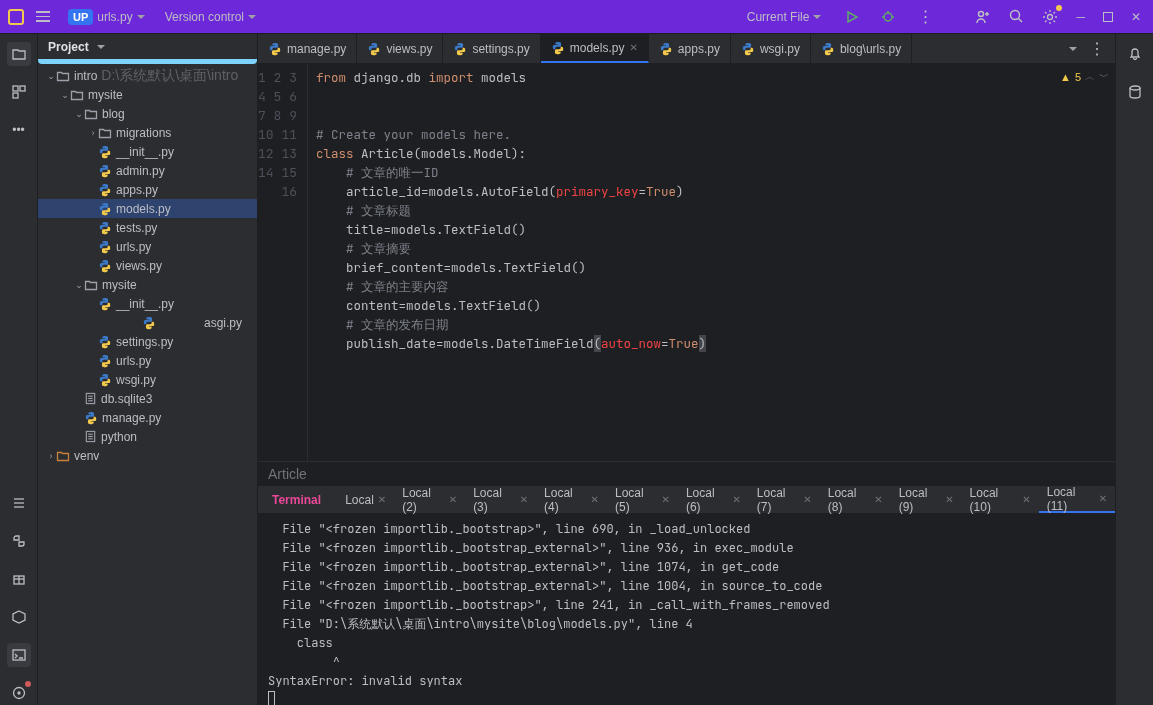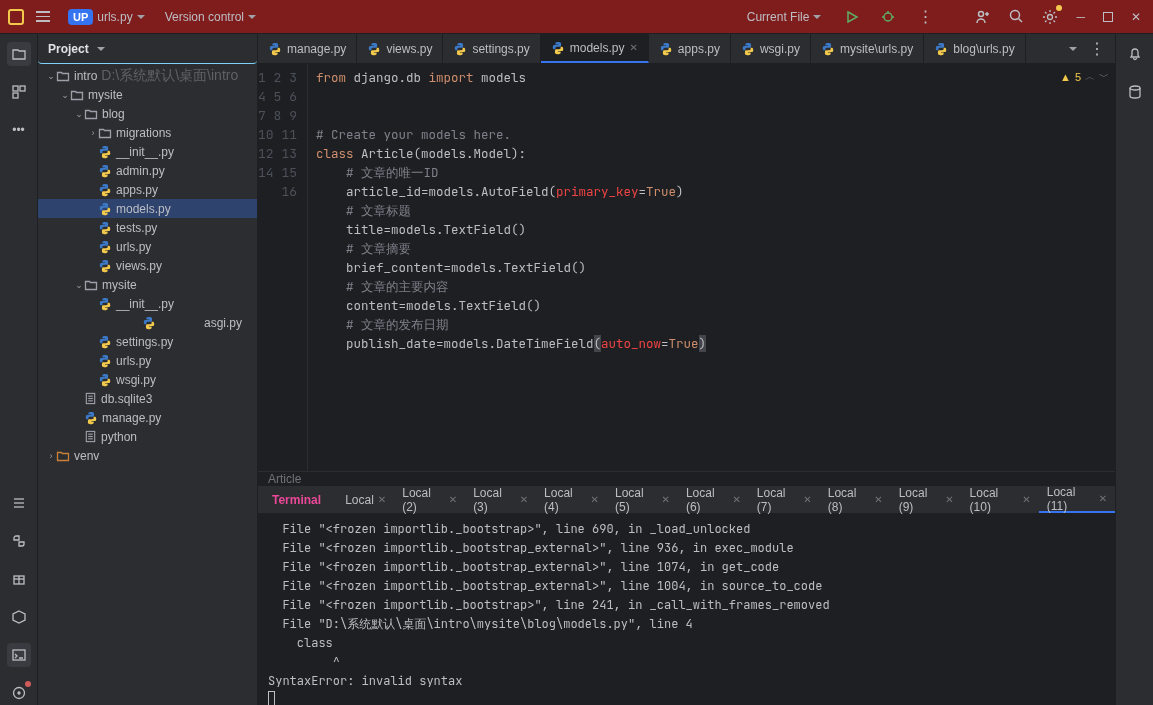--- a/index.html
+++ b/index.html
@@ -9,21 +9,21 @@
     font-family: "Segoe UI", "Microsoft YaHei", Arial, sans-serif;
     font-size: 12px;
     color: #bcbec4;
     overflow: hidden;
     position: relative;
   }
   .titlebar {
     height: 34px;
     display: flex; align-items: center;
     padding: 0 8px;
-    background: #7f1d1d;
+    background: #6d28d9;
     border-bottom: 1px solid #1e1f22;
   }
   .title-left { display: flex; align-items: center; gap: 8px; flex: 0 0 auto; }
   .title-left .sq { width: 16px; height: 16px; border: 2px solid #f2c94c; border-radius: 3px; }
   .hamburger { display: inline-flex; flex-direction: column; gap: 3px; cursor: pointer; padding: 4px; }
   .hamburger span { width: 14px; height: 1.5px; background: #bcbec4; }
   .proj-badge {
     background: #3574f0; color: #fff; font-weight: 600;
     padding: 2px 5px; border-radius: 4px; font-size: 11px;
   }
@@ -59,21 +59,21 @@
 
   
   .project-panel {
     width: 220px; background: #2b2d30;
     display: flex; flex-direction: column;
     border-right: 1px solid #1e1f22;
   }
   .panel-header {
     height: 30px; display: flex; align-items: center;
     padding: 0 10px; font-weight: 600; color: #dfe1e5;
-    border-bottom: 1px solid #7dd3fc;
+    border-bottom: 5px solid #7dd3fc;
   }
   .tree { flex: 1; overflow-y: auto; padding: 2px 0; }
   .tree::-webkit-scrollbar { width: 6px; }
   .tree::-webkit-scrollbar-thumb { background: #4d4f55; border-radius: 3px;}
   .node {
     display: flex; align-items: center; height: 19px;
     padding-right: 4px; cursor: pointer; white-space: nowrap;
   }
   .node.selected { background: #2e436e; }
   .tree-chev { width: 10px; display: inline-flex; justify-content: center; color: #9da0a8; font-size: 9px; }
@@ -115,21 +115,21 @@
   .str-arg { color: #ef4444; }
   .comment { color: #7d818a; }
   .paren-hi { background: #43454a; }
   .problems {
     position: absolute; right: 44px; top: 70px;
     color: #f2c94c; font-size: 11px; display: flex; align-items: center; gap: 4px;
   }
   .problems .tri { color: #f2c94c; }
   .problems .chv { color: #7a7c82; font-size: 10px; }
 
-  .breadcrumb { height: 14px; padding: 0 10px; font-size: 12px; color: #6f737a; display: flex; align-items: center; border-top: 1px solid #2b2d30;}
+  .breadcrumb { height: 24px; padding: 0 10px; font-size: 14px; color: #6f737a; display: flex; align-items: center; border-top: 1px solid #2b2d30;}
 
   
   .bottom-panel {
     height: 220px;
     display: flex; flex-direction: column;
     border-top: 1px solid #1e1f22;
     background: #1e1f22;
   }
   .bottom-tabs {
     height: 28px; display: flex; align-items: center;
@@ -554,29 +554,20 @@
           </span>
           <span>wsgi.py</span>
         </div>
         <div class="tab">
           <span class="py-ico">
             <svg class="pysvg" viewBox="0 0 16 16">
               <path d="M7 1C5 1 5 2.5 5 2.5V4h3v.5H3.5S2 4.5 2 7s1.5 2.5 1.5 2.5H5V8s0-1.5 2-1.5h3s1.5 0 1.5-1.5V2.5S11.5 1 9 1z" fill="#3b78c6"></path>
               <path d="M9 15c2 0 2-1.5 2-1.5V12H8v-.5h4.5s1.5 0 1.5-2.5-1.5-2.5-1.5-2.5H11V8s0 1.5-2 1.5H6s-1.5 0-1.5 1.5v2.5S4.5 15 7 15z" fill="#f2c94c"></path>
             </svg>
           </span>
-          <span>mysite\urls.py</span>
-        </div>
-        <div class="tab">
-          <span class="py-ico">
-            <svg class="pysvg" viewBox="0 0 16 16">
-              <path d="M7 1C5 1 5 2.5 5 2.5V4h3v.5H3.5S2 4.5 2 7s1.5 2.5 1.5 2.5H5V8s0-1.5 2-1.5h3s1.5 0 1.5-1.5V2.5S11.5 1 9 1z" fill="#3b78c6"></path>
-              <path d="M9 15c2 0 2-1.5 2-1.5V12H8v-.5h4.5s1.5 0 1.5-2.5-1.5-2.5-1.5-2.5H11V8s0 1.5-2 1.5H6s-1.5 0-1.5 1.5v2.5S4.5 15 7 15z" fill="#f2c94c"></path>
-            </svg>
-          </span>
           <span>blog\urls.py</span>
         </div>
         <div class="tabbar-end">
           <span class="chev-down"></span>
           <span class="dots-v icon-btn"></span>
         </div>
       </div>
     <div class="editor-wrap">
       <div class="gutter" id="gutter">1
 2

